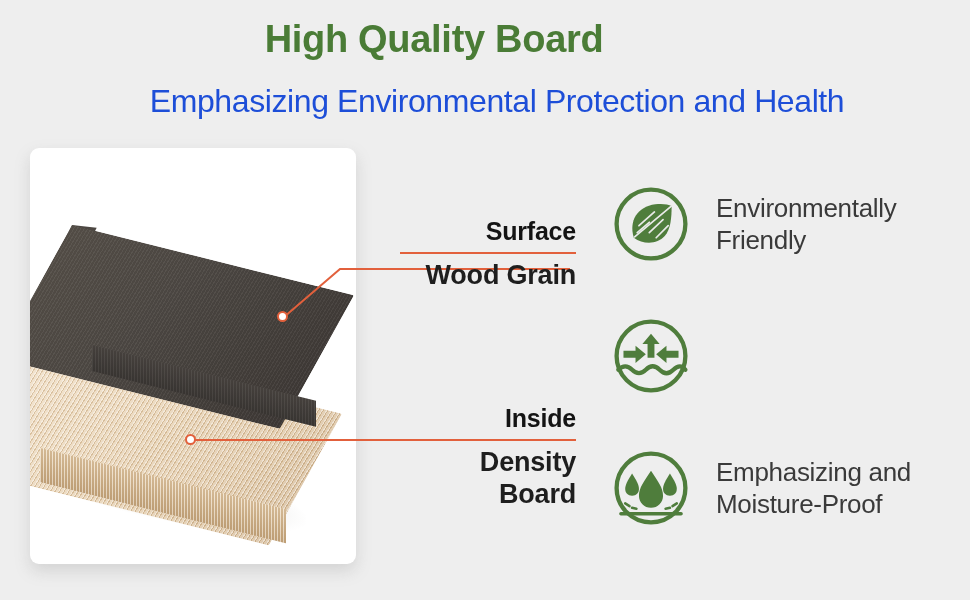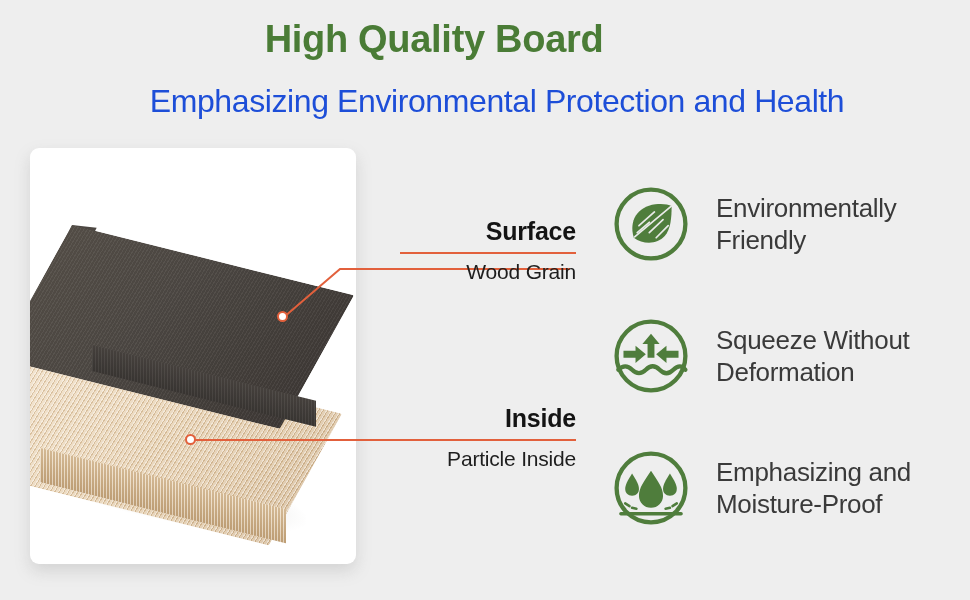--- a/index.html
+++ b/index.html
@@ -115,21 +115,21 @@
     position:absolute; text-align:right; z-index:6;
   }
   .callout-title {
     font-size:25px; font-weight:bold; color:#141414; letter-spacing:-0.2px;
     line-height:1.1;
   }
   .callout-rule {
     height:2px; background:#e2603c; margin:6px 0 5px 0;
   }
   .callout-desc {
-    font-size:21px; font-weight:normal; color:#1e1e1e; line-height:1.2;
+    font-size:27px; font-weight:bold; color:#1e1e1e; line-height:1.2;
     letter-spacing:-0.2px;
   }
 
   
   .features { position:absolute; left:608px; top:158px; width:360px; }
   .feature { position:relative; display:flex; align-items:center; height:132px; }
   .feature-icon { width:86px; height:86px; flex:0 0 86px; }
   .feature-text {
     margin-left:22px;
     font-size:26px; color:#3a3a3a; line-height:1.24; letter-spacing:-0.3px;
@@ -165,21 +165,21 @@
     <div class="callout-desc">Wood Grain</div>
   </div>
 
   <svg class="callout-line" style="left:190px; top:432px;" width="386" height="16" viewBox="0 0 386 16">
     <line x1="4" y1="8" x2="382" y2="8" stroke="#e2603c" stroke-width="2"></line>
   </svg>
   <div class="callout-dot" style="left:185px; top:434px;"></div>
   <div class="callout-label" style="left:400px; top:405px; width:176px;">
     <div class="callout-title">Inside</div>
     <div class="callout-rule"></div>
-    <div class="callout-desc">Particle Inside</div>
+    <div class="callout-desc">Density Board</div>
   </div>
 
   <div class="features">
 
     <div class="feature">
       <svg class="feature-icon" viewBox="0 0 100 100">
         <circle cx="50" cy="50" r="40" fill="none" stroke="#4f7d3c" stroke-width="5"></circle>
         <path d="M30 66 C24 46 34 30 55 27 C63 26 70 27 74 29 C74 42 73 56 66 64 C57 74 41 74 30 66 Z" fill="#4f7d3c"></path>
         <g stroke="#e9eae8" stroke-width="2" fill="none" stroke-linecap="round">
           <line x1="31" y1="65" x2="74" y2="29"></line>
@@ -198,24 +198,20 @@
     <div class="feature">
       <svg class="feature-icon" viewBox="0 0 100 100">
         <circle cx="50" cy="50" r="40" fill="none" stroke="#4f7d3c" stroke-width="5"></circle>
         <g fill="#4f7d3c">
           <path d="M46 52 L46 36 L40 36 L50 24 L60 36 L54 36 L54 52 Z"></path>
           <path d="M18 44 L32 44 L32 38 L44 48 L32 58 L32 52 L18 52 Z"></path>
           <path d="M82 44 L68 44 L68 38 L56 48 L68 58 L68 52 L82 52 Z"></path>
         </g>
         <path d="M12 66 Q20 58 28 66 T44 66 T60 66 T76 66 T90 66" fill="none" stroke="#4f7d3c" stroke-width="5" stroke-linecap="round"></path>
       </svg>
-      <div class="feature-text">
-        <div>Squeeze Without</div>
-        <div>Deformation</div>
-      </div>
     </div>
 
     <div class="feature">
       <svg class="feature-icon" viewBox="0 0 100 100">
         <circle cx="50" cy="50" r="40" fill="none" stroke="#4f7d3c" stroke-width="5"></circle>
         <g fill="#4f7d3c">
           <path d="M50 30 C58 42 64 50 64 59 C64 67 58 73 50 73 C42 73 36 67 36 59 C36 50 42 42 50 30 Z"></path>
           <path d="M28 33 C33 41 36 46 36 51 C36 56 33 59 28 59 C23 59 20 56 20 51 C20 46 23 41 28 33 Z"></path>
           <path d="M72 33 C77 41 80 46 80 51 C80 56 77 59 72 59 C67 59 64 56 64 51 C64 46 67 41 72 33 Z"></path>
         </g>

